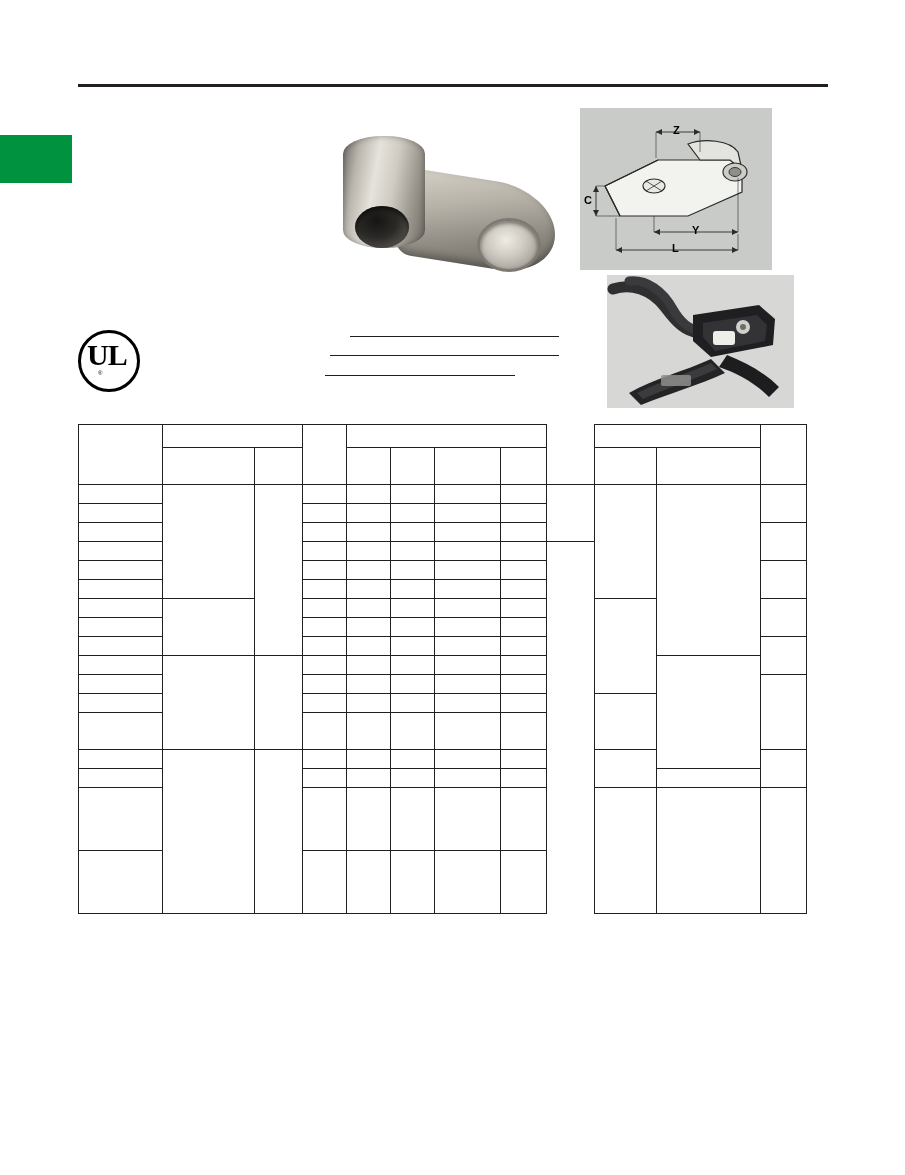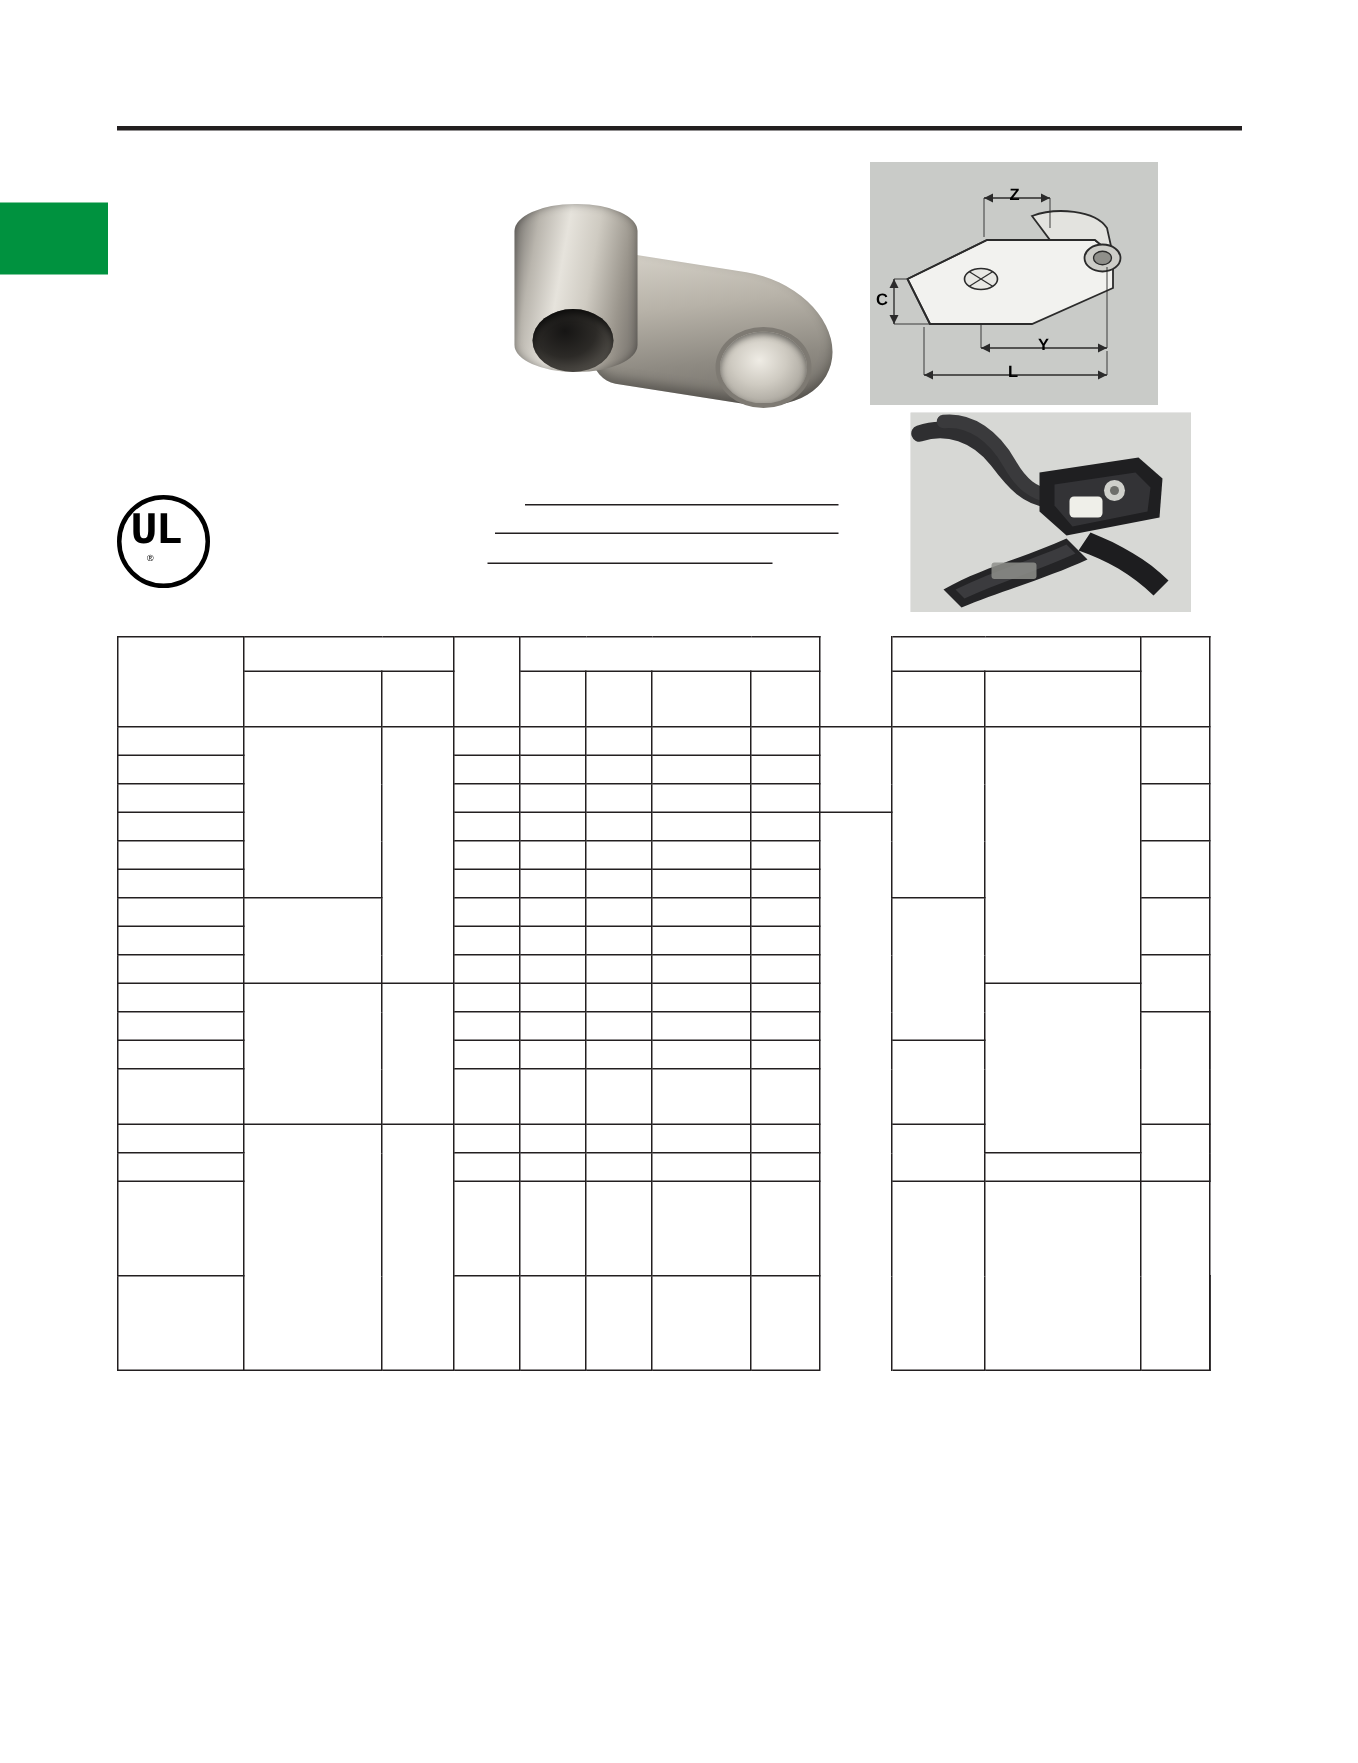--- a/index.html
+++ b/index.html
@@ -140,21 +140,21 @@
   .ul-circle {
     position: absolute;
     left: 0; top: 0;
     width: 56px; height: 56px;
     border: 3px solid #000;
     border-radius: 50%;
   }
   .ul-text {
     position: absolute;
     left: 9px; top: 8px;
-    font-family: Liberation Mono, monospace;
+    font-family: Liberation Serif, serif;
     font-weight: bold;
     font-size: 30px;
     letter-spacing: -1px;
   }
   .ul-sub {
     position: absolute;
     left: 20px;
     top: 40px;
     font-size: 6px;
   }

